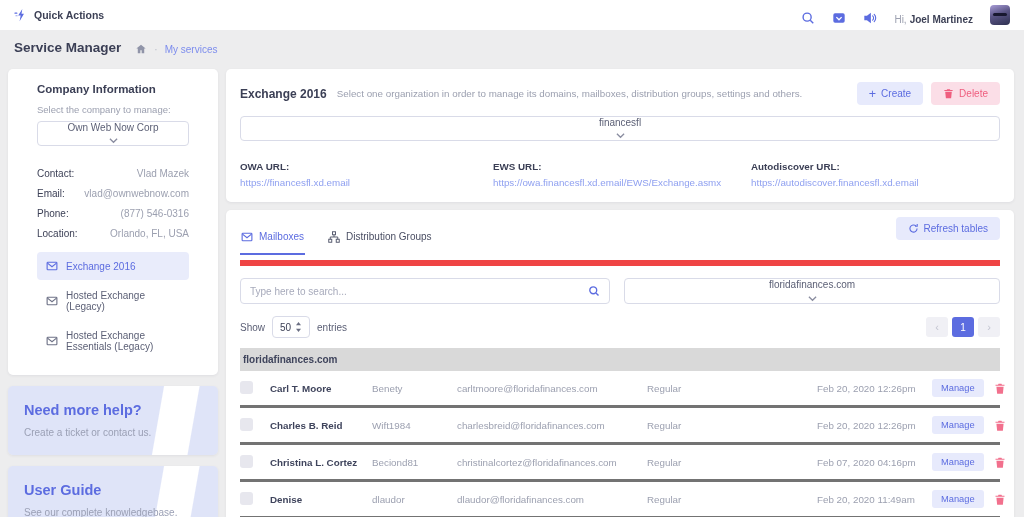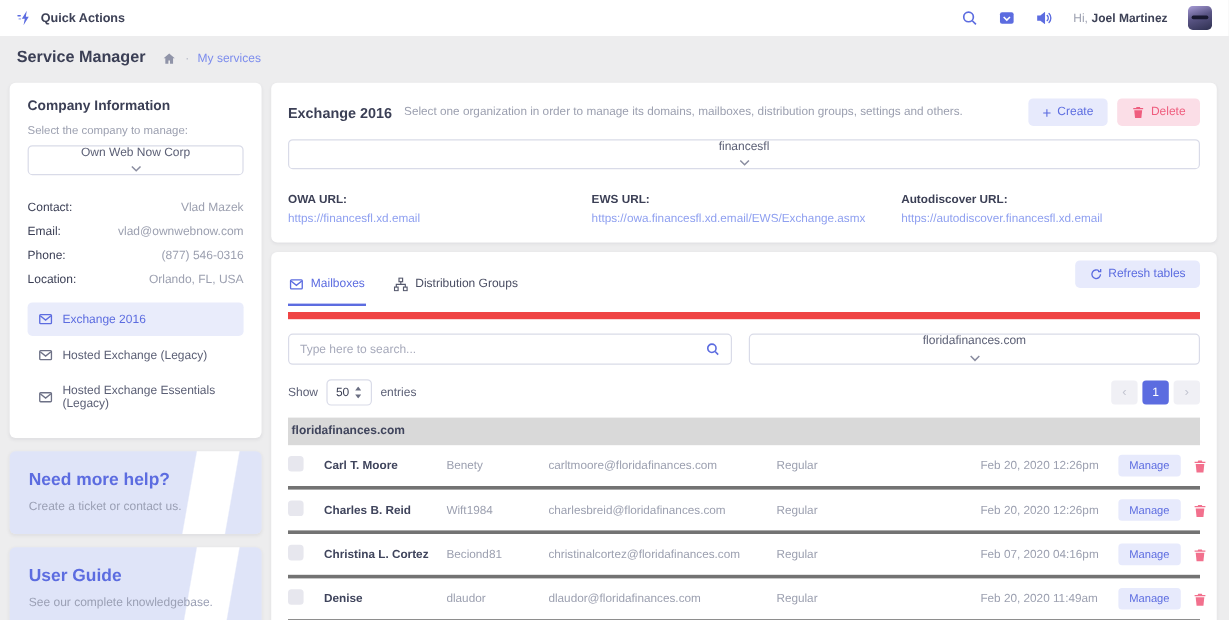--- a/index.html
+++ b/index.html
@@ -7,41 +7,41 @@
   body {
     overflow:hidden; background:#ededee;
     font-family:"Liberation Sans","DejaVu Sans",sans-serif;
     color:#42465a;
   }
   svg { display:block; }
 
   
   .navbar { height:30px; background:#fff; display:flex; align-items:center; justify-content:space-between; padding:0 14px; }
   .nav-left { display:flex; align-items:center; gap:6px; font-size:10.5px; font-weight:700; color:#3d4156; cursor:pointer; }
-  .nav-right { display:flex; align-items:center; gap:17px; }
+  .nav-right { display:flex; align-items:flex-end; gap:17px; }
   .nav-icon { width:14px; height:14px; color:#5c6ce0; cursor:pointer; }
   .greeting { font-size:10px; color:#9ca0b0; cursor:pointer; white-space:nowrap; }
   .greeting b { color:#3d4156; font-weight:700; margin-left:3px; }
   .avatar { width:20px; height:20px; border-radius:4px; background:linear-gradient(160deg,#9b90c9 8%,#5a5585 45%,#2e3050 100%); position:relative; overflow:hidden; cursor:pointer; }
   .avatar::after { content:""; position:absolute; top:8px; left:3px; right:3px; height:3px; background:#181830; border-radius:2px; }
 
   
   .breadcrumb-row { display:flex; align-items:flex-end; gap:7px; padding:10px 14px 8px; }
   .page-title { font-size:13.5px; font-weight:700; color:#3b3f55; margin-right:7px; }
   .bc-sep { color:#b9bcc9; font-size:10px; }
   .bc-link { font-size:10px; color:#7d8ded; cursor:pointer; }
 
   
   .content { display:flex; gap:8px; padding:6px 10px 0 8px; align-items:flex-start; }
   .card { background:#fff; border-radius:5px; box-shadow:0 1px 3px rgba(40,44,70,.07); }
   .sidebar { width:210px; flex:0 0 210px; }
   .main { flex:1; min-width:0; }
 
   
-  .company-card { padding:14px 15px 15px; }
+  .company-card { padding:14px 29px 15px; }
   .card-title { font-size:11.5px; font-weight:700; color:#3b3f55; }
   .hint { font-size:9.5px; color:#9ca0b0; margin:9px 0 6px; }
   .select { border:1px solid #d9dbe8; border-radius:4px; height:25px; display:flex; align-items:center; justify-content:space-between; padding:0 9px; font-size:10px; color:#5b5f75; cursor:pointer; background:#fff;flex-direction:column; }
   .chev { width:9px; height:6px; color:#8a8da0; flex:0 0 9px; }
   .contact-list { margin-top:22px; }
   .contact-row { display:flex; justify-content:space-between; font-size:10px; margin-bottom:9px; }
   .contact-row .cl { font-weight:400; color:#3b3f55; }
   .contact-row .cv { color:#9ca0b0; }
   .service-list { margin-top:13px; display:flex; flex-direction:column; gap:2px; }
   .service-item { display:flex; align-items:center; gap:8px; padding:8px 9px; border-radius:4px; font-size:10px; color:#5b5f75; cursor:pointer; }

